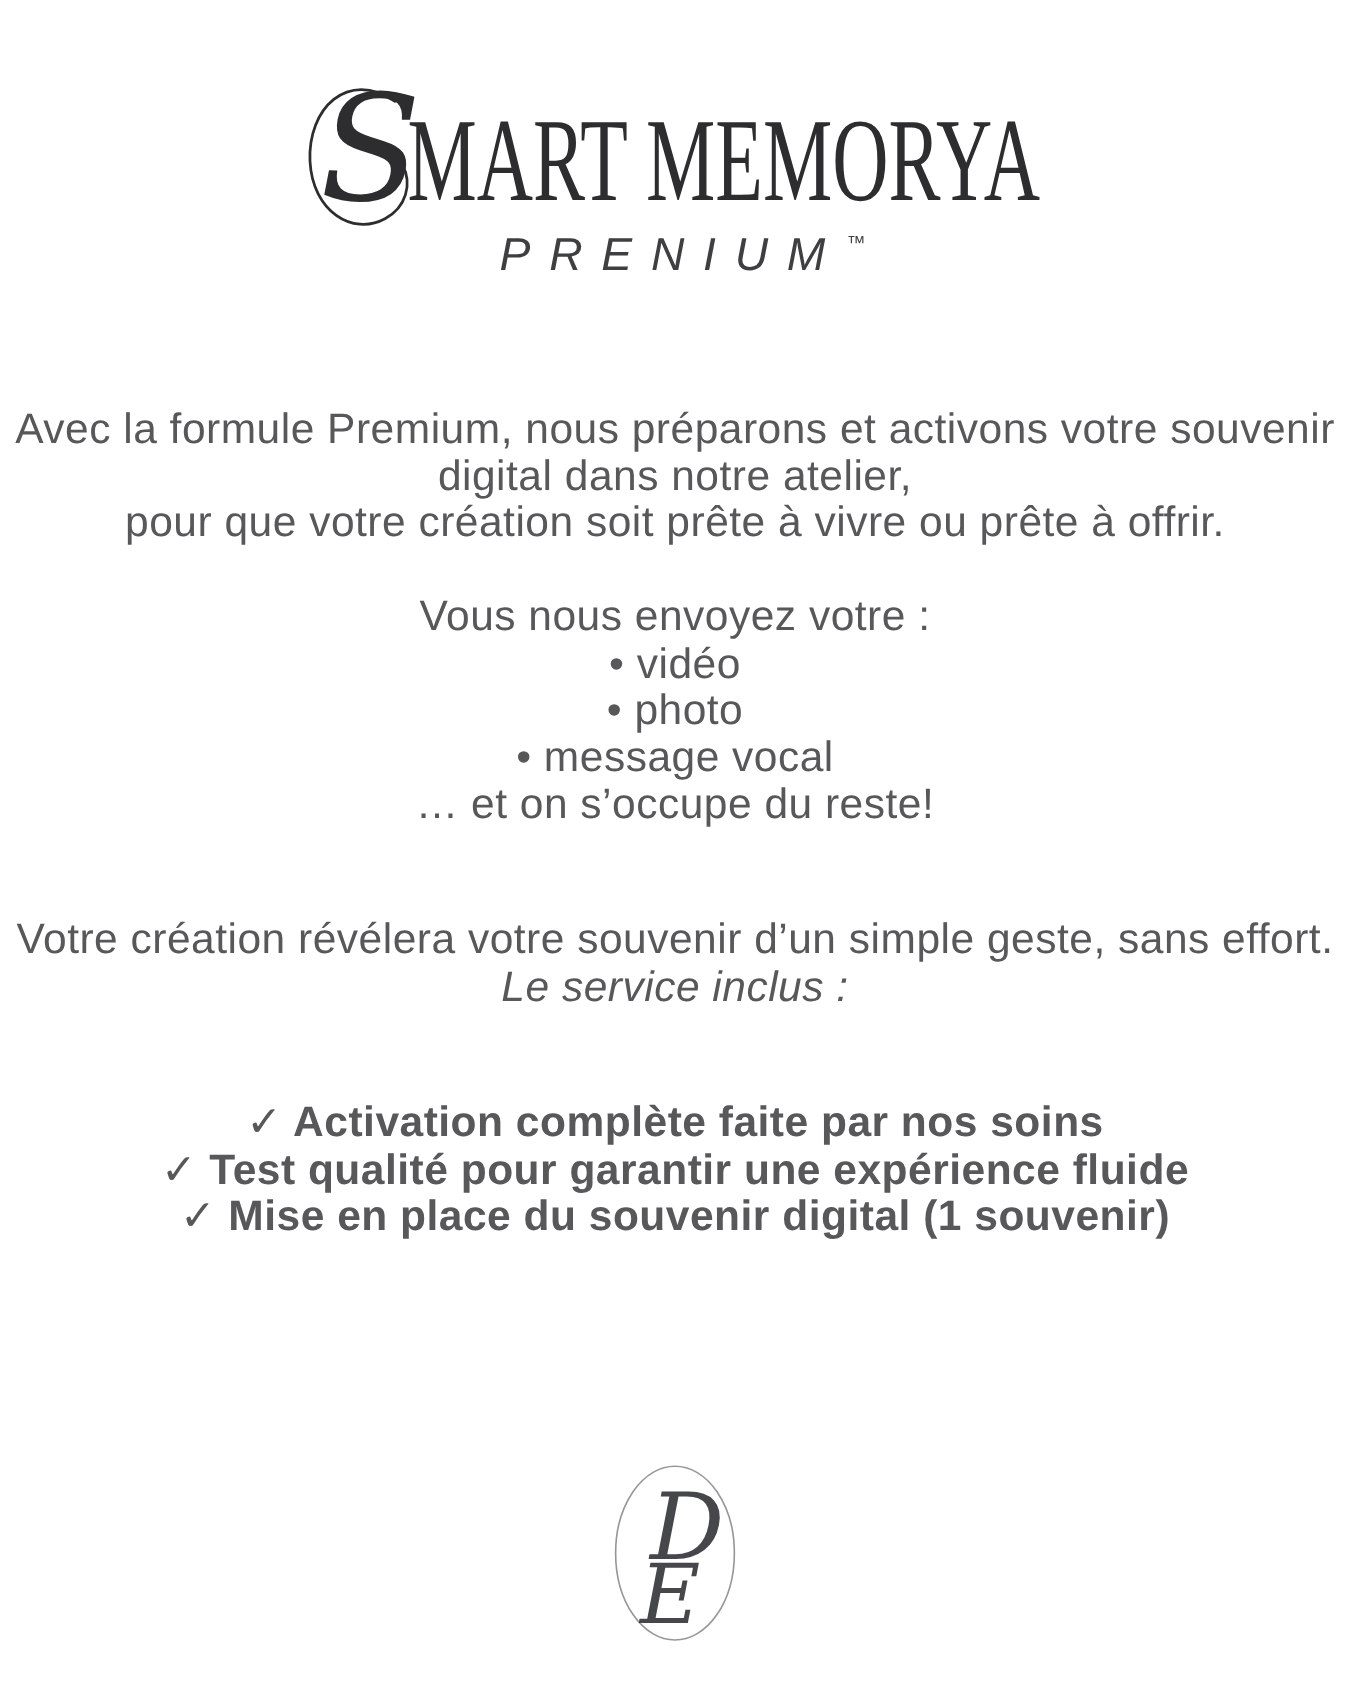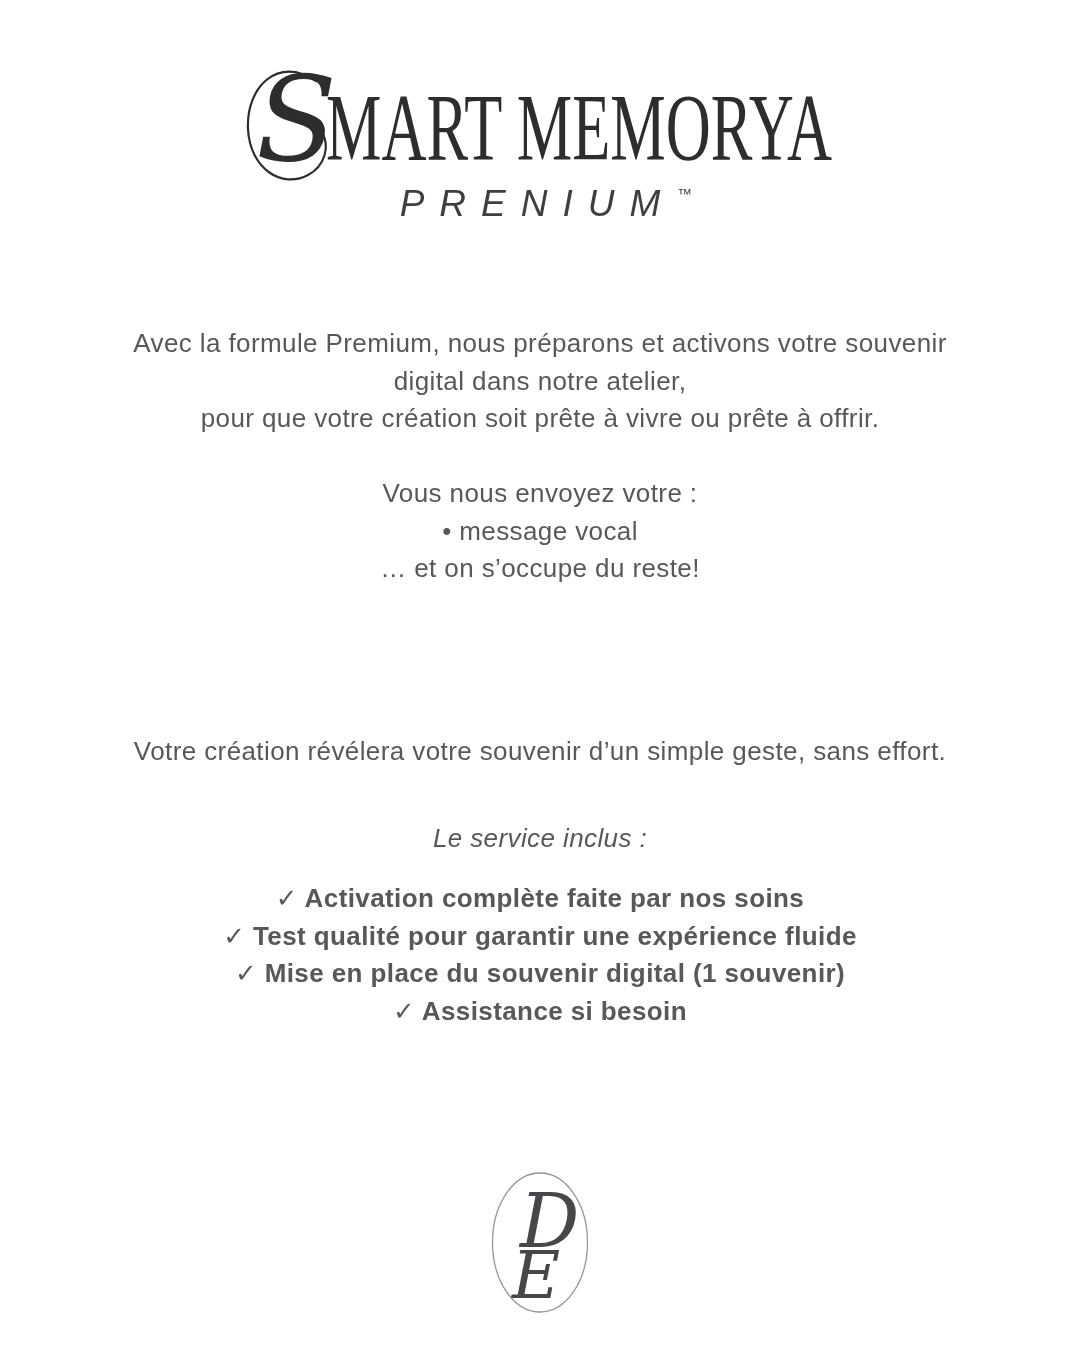--- a/index.html
+++ b/index.html
@@ -60,28 +60,28 @@
     letter-spacing: 0;
     vertical-align: 17px;
     margin-left: 2px;
   }
   
   .body-block {
     position: absolute;
     left: 0; right: 0;
     text-align: center;
     color: #58585a;
-    font-size: 26px;
+    font-size: 34px;
     line-height: 37.5px;
     letter-spacing: 0.4px;
   }
   .intro-block    { top: 325px; }
   .send-block     { top: 475px; }
   .promise-block  { top: 733px; }
-  .service-heading-block { top: 820px; font-style: italic; }
+  .service-heading-block { top: 772px; font-style: italic; }
   .checklist-block { top: 880px; font-weight: bold; }
   
   .monogram-svg {
     position: absolute;
     left: 490px;
     top: 1171px;
     width: 100px;
     height: 143px;
   }
   .monogram-oval {
@@ -113,33 +113,34 @@
   </div>
 
   <div class="body-block intro-block">
     <div>Avec la formule Premium, nous préparons et activons votre souvenir</div>
     <div>digital dans notre atelier,</div>
     <div>pour que votre création soit prête à vivre ou prête à offrir.</div>
   </div>
 
   <div class="body-block send-block">
     <div>Vous nous envoyez votre :</div>
+    <div>• vidéo</div>
+    <div>• photo</div>
     <div>• message vocal</div>
     <div>… et on s’occupe du reste!</div>
   </div>
 
   <div class="body-block promise-block">Votre création révélera votre souvenir d’un simple geste, sans effort.</div>
 
   <div class="body-block service-heading-block">Le service inclus :</div>
 
   <div class="body-block checklist-block">
     <div>✓ Activation complète faite par nos soins</div>
     <div>✓ Test qualité pour garantir une expérience fluide</div>
     <div>✓ Mise en place du souvenir digital (1 souvenir)</div>
-    <div>✓ Assistance si besoin</div>
   </div>
 
   <svg class="monogram-svg" viewBox="0 0 100 143">
     <ellipse class="monogram-oval" cx="50" cy="71.5" rx="47.5" ry="69.5"></ellipse>
     <text class="monogram-letter monogram-letter-d" x="30" y="76">D</text>
     <text class="monogram-letter monogram-letter-e" x="22" y="127">E</text>
   </svg>
 
 </div>
 

